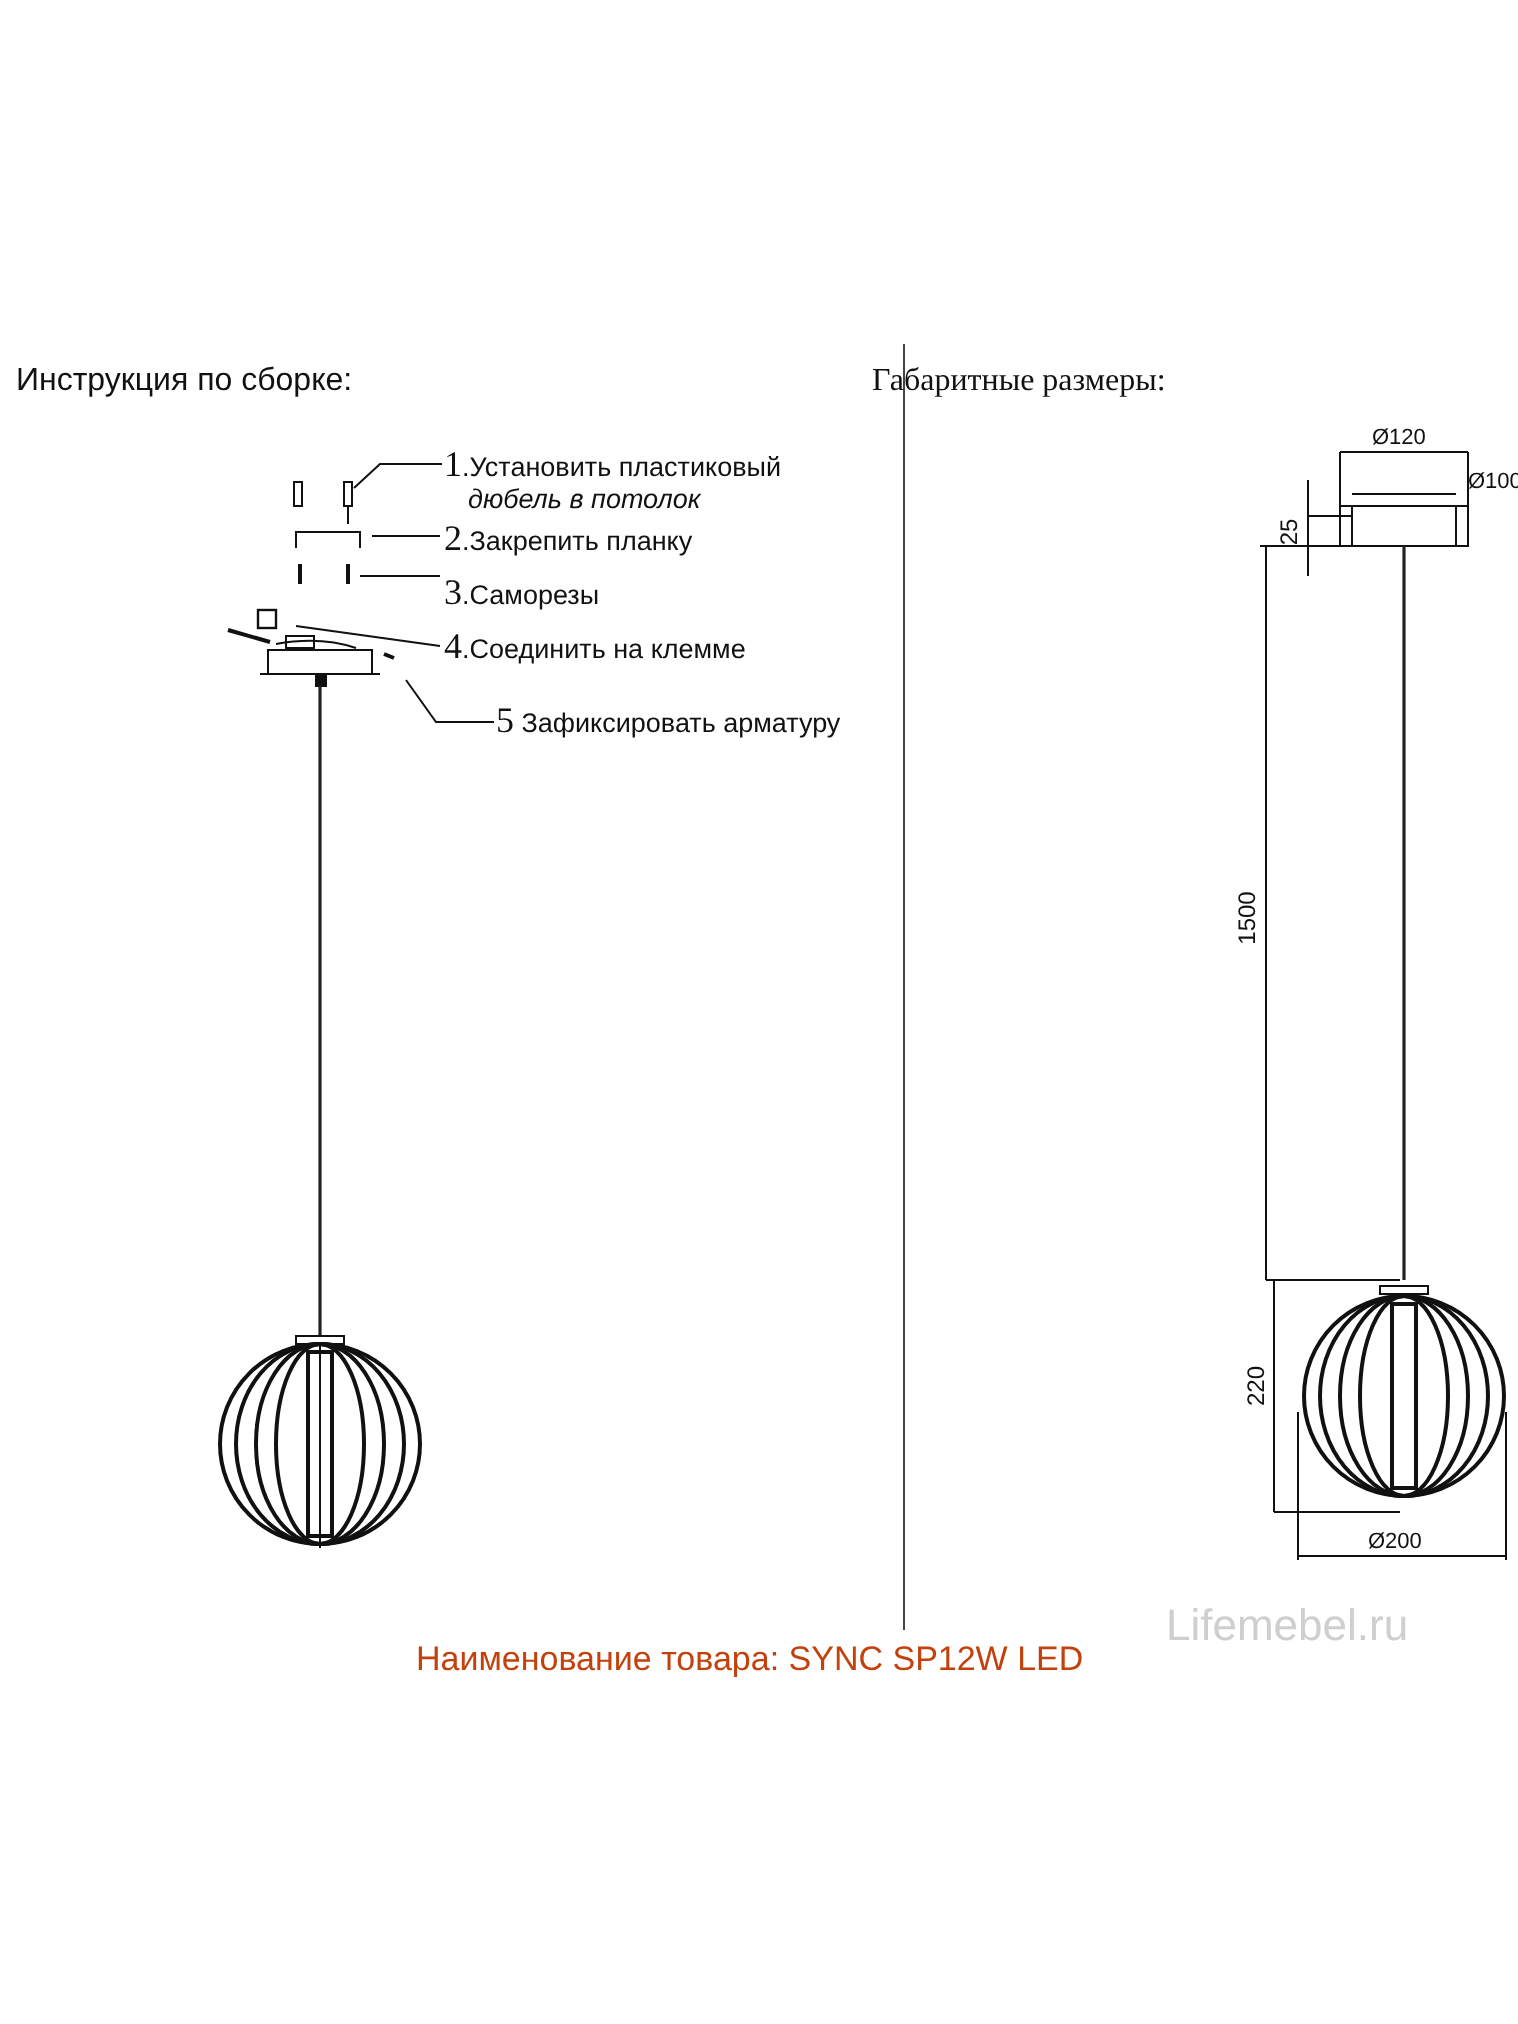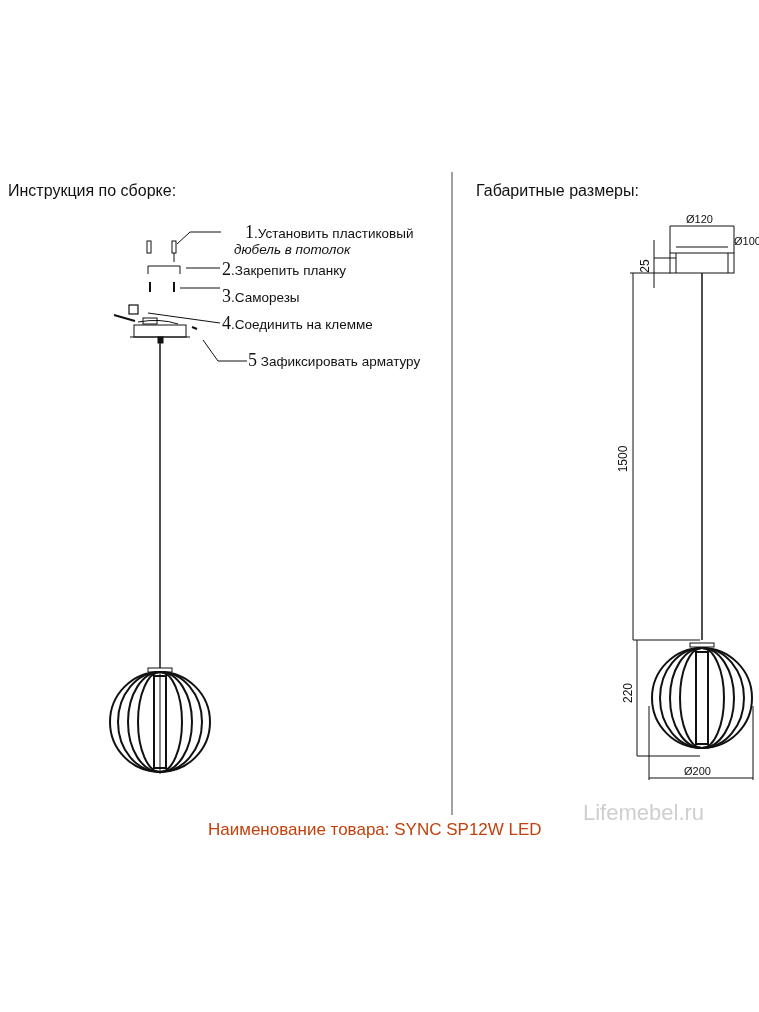--- a/index.html
+++ b/index.html
@@ -94,28 +94,28 @@
     <circle cx="702" cy="698" r="50"></circle>
     <ellipse cx="702" cy="698" rx="42" ry="50"></ellipse>
     <ellipse cx="702" cy="698" rx="32" ry="50"></ellipse>
     <ellipse cx="702" cy="698" rx="22" ry="50"></ellipse>
     <rect x="696" y="652" width="12" height="92"></rect>
   </g>
 </svg>
 
 <div class="abs h" style="left:8px; top:182px;">Инструкция по сборке:</div>
 
-<div class="abs step" style="left:222px; top:222px;margin-left:23px;"><span class="num">1</span><span>.Установить пластиковый</span></div>
+<div class="abs step" style="left:222px; top:222px;"><span class="num">1</span><span>.Установить пластиковый</span></div>
 <div class="abs step" style="left:234px; top:242px;font-style:italic;">дюбель в потолок</div>
 <div class="abs step" style="left:222px; top:259px;"><span class="num">2</span><span>.Закрепить планку</span></div>
 <div class="abs step" style="left:222px; top:286px;"><span class="num">3</span><span>.Саморезы</span></div>
 <div class="abs step" style="left:222px; top:313px;"><span class="num">4</span><span>.Соединить на клемме</span></div>
 <div class="abs step" style="left:248px; top:350px;"><span class="num">5</span><span> Зафиксировать арматуру</span></div>
 
-<div class="abs h" style="left:476px; top:182px;">Габаритные размеры:</div>
+<div class="abs h" style="left:436px; top:182px;font-family:Liberation Serif, serif;">Габаритные размеры:</div>
 <div class="abs dim" style="left:686px; top:213px;">Ø120</div>
 <div class="abs dim" style="left:686px; top:235px;margin-left:48px;">Ø100</div>
 <div class="abs dimv" style="left:638px; top:259px;">25</div>
 <div class="abs dimv" style="left:610px; top:452px;">1500</div>
 <div class="abs dimv" style="left:618px; top:686px;">220</div>
 <div class="abs dim" style="left:684px; top:765px;">Ø200</div>
 
 <div class="abs watermark" style="left:583px; top:800px;">Lifemebel.ru</div>
 <div class="abs product" style="left:208px; top:820px;">Наименование товара: SYNC SP12W LED</div>
 

